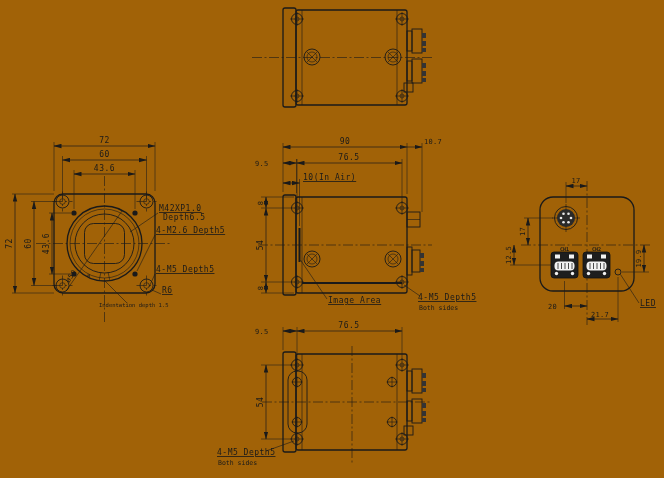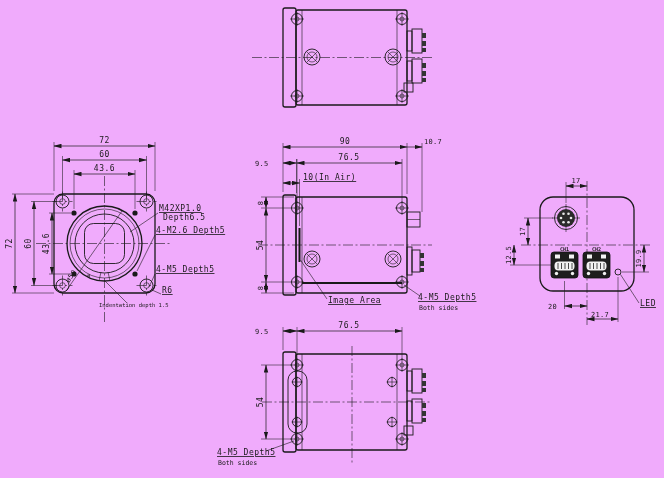--- a/index.html
+++ b/index.html
@@ -1,16 +1,16 @@
 <!DOCTYPE html>
 <html><head>
 <meta charset="utf-8">
 <style>
   html,body{margin:0;padding:0;background:#fff;}
-  .page{position:relative;width:664px;height:478px;background:#f0abfc;overflow:hidden;}
+  .page{position:relative;width:664px;height:478px;background:#a16207;overflow:hidden;}
   svg{display:block;}
   svg text{font-family:"DejaVu Sans Mono","Liberation Mono",monospace;fill:#1a1a1a;}
   .dim{font-size:8px;letter-spacing:0.5px;}
   .dim-sm{font-size:7px;letter-spacing:0.3px;}
   .lbl{font-size:8px;letter-spacing:0.5px;text-decoration:underline;}
   .tiny{font-size:5.5px;}
   .note{font-size:6.5px;}
   .chlbl{font-size:5px;font-weight:bold;}
   .ol{stroke:#1a1a1a;stroke-width:1.3;fill:none;}
   .ln{stroke:#1a1a1a;stroke-width:0.9;fill:none;}

